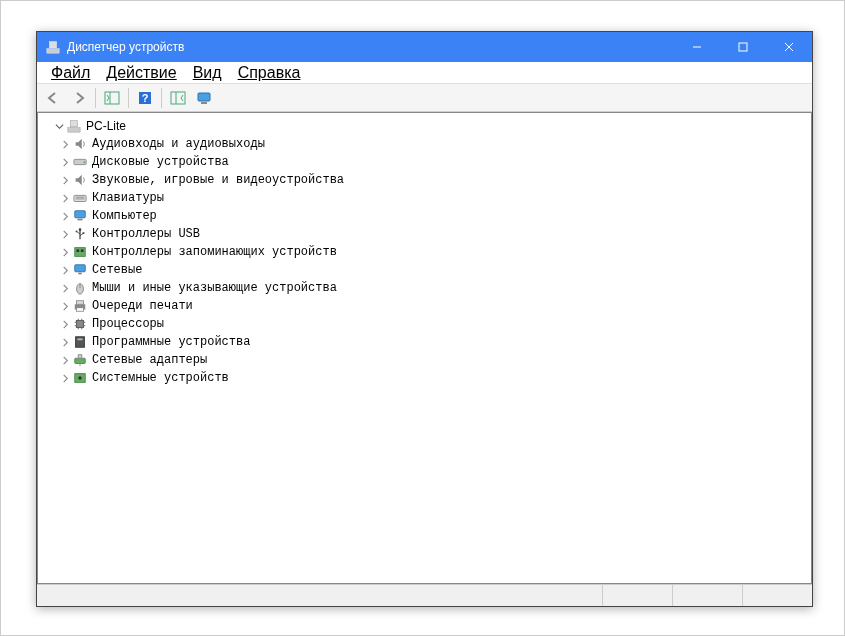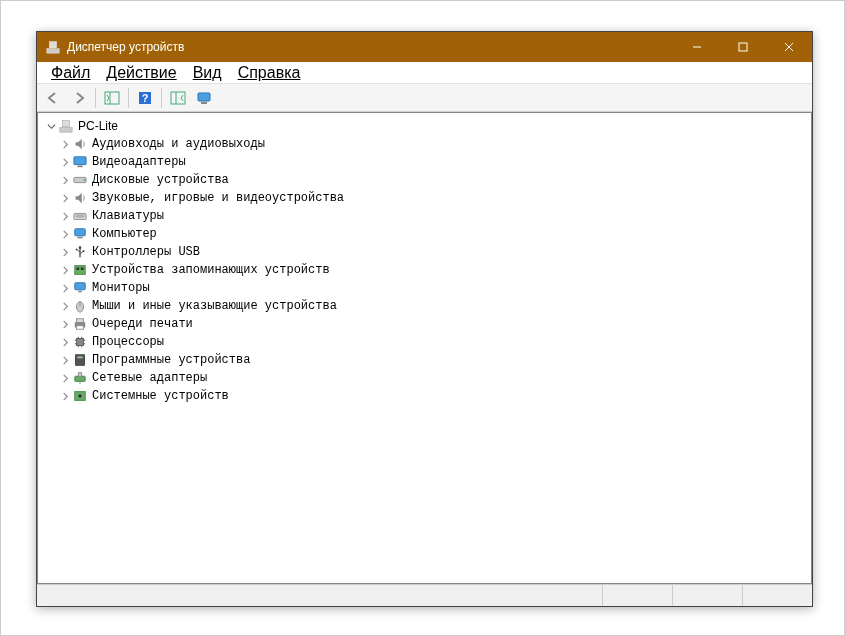--- a/index.html
+++ b/index.html
@@ -20,21 +20,21 @@
     width: 777px;
     height: 576px;
     border: 1px solid #444;
     background: #fff;
     display: flex;
     flex-direction: column;
     box-shadow: 0 2px 10px rgba(0,0,0,0.3);
   }
   .titlebar {
     height: 30px;
-    background: #a16207;
+    background: #3b82f6;
     display: flex;
     align-items: center;
     color: #fff;
     font-size: 12px;
   }
   .titlebar .title-icon {
     width: 16px; height: 16px;
     margin: 0 6px 0 8px;
     display: flex; align-items:center; justify-content:center;
   }
@@ -200,21 +200,21 @@
       <svg width="16" height="14" viewBox="0 0 16 14">
           <rect x="2" y="2" width="12" height="8" rx="1" fill="#4aa0e0" stroke="#2a70b0"></rect>
           <rect x="5" y="11" width="6" height="2" fill="#888"></rect>
         </svg>
     </div>
   </div>
 
   <div class="tree-area">
     <ul class="tree" id="tree-root">
       <li>
-        <div class="node" style="padding-left:6px;">
+        <div class="node" style="padding-left:14px;">
           <span class="expander">
             <svg width="9" height="9" viewBox="0 0 10 10">
                 <path d="M1 3 L5 7 L9 3" fill="none" stroke="#555" stroke-width="1.2"></path>
               </svg>
           </span>
           <span class="dev-icon">
             <svg width="14" height="14" viewBox="0 0 16 16">
                 <rect x="1" y="10" width="14" height="5" fill="#ccc" stroke="#888" stroke-width="0.5"></rect>
                 <rect x="4" y="2" width="8" height="7" fill="#ddd" stroke="#888" stroke-width="0.5"></rect>
               </svg>
@@ -240,36 +240,20 @@
             </li>
             <li>
               <div class="node">
                 <span class="expander">
                   <svg width="9" height="9" viewBox="0 0 10 10">
                     <path d="M3 1 L7 5 L3 9" fill="none" stroke="#888" stroke-width="1.2"></path>
                   </svg>
                 </span>
                 <span class="dev-icon">
                   <svg width="14" height="14" viewBox="0 0 16 16">
-                    <rect x="1" y="2" width="14" height="9" rx="1" fill="#4aa0e0" stroke="#2a70b0"></rect>
-                    <rect x="5" y="12" width="6" height="2" fill="#888"></rect>
-                  </svg>
-                </span>
-                <span class="label">Видеоадаптеры</span>
-              </div>
-            </li>
-            <li>
-              <div class="node">
-                <span class="expander">
-                  <svg width="9" height="9" viewBox="0 0 10 10">
-                    <path d="M3 1 L7 5 L3 9" fill="none" stroke="#888" stroke-width="1.2"></path>
-                  </svg>
-                </span>
-                <span class="dev-icon">
-                  <svg width="14" height="14" viewBox="0 0 16 16">
                     <rect x="1" y="5" width="14" height="6" rx="1" fill="#ccc" stroke="#888"></rect>
                     <circle cx="13" cy="8" r="1" fill="#4a4"></circle>
                   </svg>
                 </span>
                 <span class="label">Дисковые устройства</span>
               </div>
             </li>
             <li>
               <div class="node">
                 <span class="expander">
@@ -345,37 +329,37 @@
                     <path d="M3 1 L7 5 L3 9" fill="none" stroke="#888" stroke-width="1.2"></path>
                   </svg>
                 </span>
                 <span class="dev-icon">
                   <svg width="14" height="14" viewBox="0 0 16 16">
                     <rect x="2" y="3" width="12" height="10" fill="#6a6" stroke="#484"></rect>
                     <rect x="4" y="5" width="3" height="3" fill="#333"></rect>
                     <rect x="9" y="5" width="3" height="3" fill="#333"></rect>
                   </svg>
                 </span>
-                <span class="label">Устройства запоминающих устройств</span>
+                <span class="label">Контроллеры запоминающих устройств</span>
               </div>
             </li>
             <li>
               <div class="node">
                 <span class="expander">
                   <svg width="9" height="9" viewBox="0 0 10 10">
                     <path d="M3 1 L7 5 L3 9" fill="none" stroke="#888" stroke-width="1.2"></path>
                   </svg>
                 </span>
                 <span class="dev-icon">
                   <svg width="14" height="14" viewBox="0 0 16 16">
                     <rect x="2" y="2" width="12" height="8" rx="1" fill="#4aa0e0" stroke="#2a70b0"></rect>
                     <rect x="6" y="11" width="4" height="2" fill="#888"></rect>
                   </svg>
                 </span>
-                <span class="label">Мониторы</span>
+                <span class="label">Сетевые</span>
               </div>
             </li>
             <li>
               <div class="node">
                 <span class="expander">
                   <svg width="9" height="9" viewBox="0 0 10 10">
                     <path d="M3 1 L7 5 L3 9" fill="none" stroke="#888" stroke-width="1.2"></path>
                   </svg>
                 </span>
                 <span class="dev-icon">

